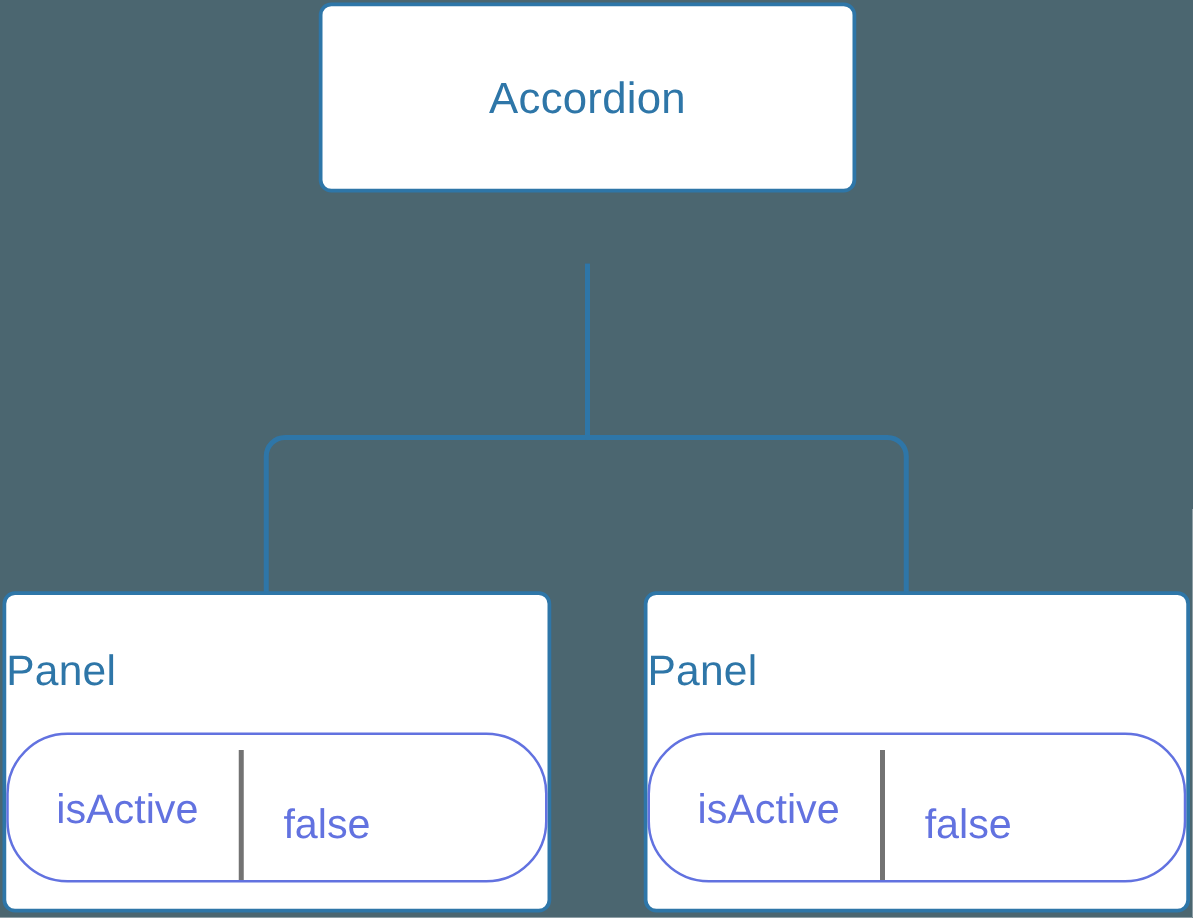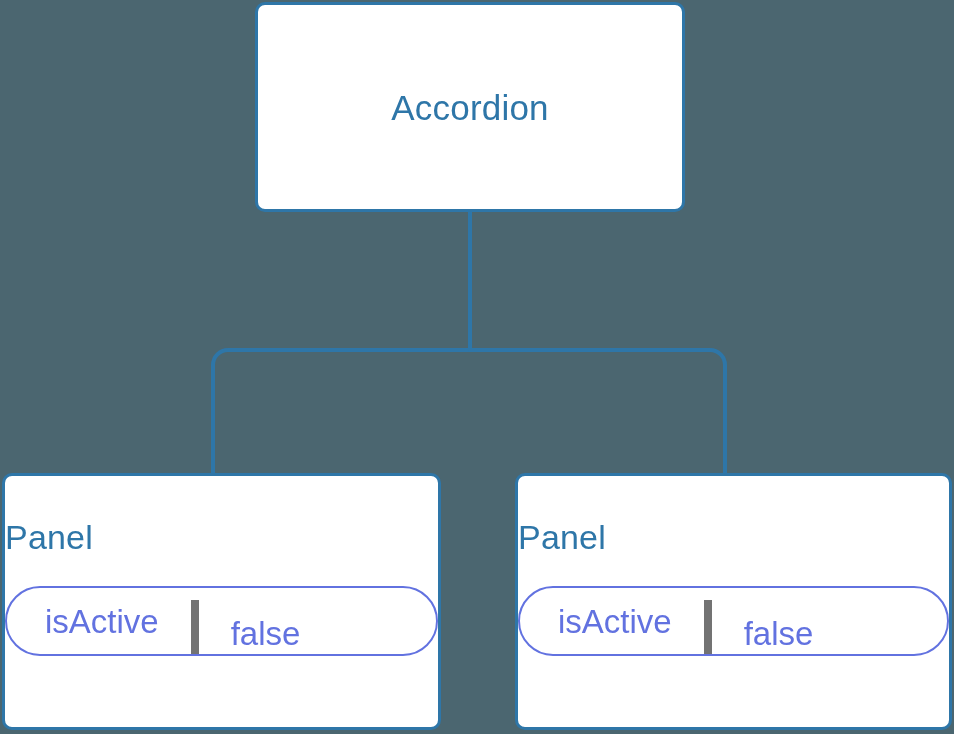--- a/index.html
+++ b/index.html
@@ -42,21 +42,21 @@
     display: flex;
     flex-direction: column;
     align-items: center;
   }
 
   
   #node-accordion {
     left: 255px;
     top: 2px;
     width: 430px;
-    height: 210px;
+    height: 152px;
     justify-content: center;
   }
 
   
   #node-panel-left {
     left: 2px;
     top: 473px;
     width: 439px;
     height: 257px;
   }
@@ -83,21 +83,21 @@
   .panel-inner {
     width: 100%;
     padding-top: 44px;
     display: flex;
     flex-direction: column;
   }
 
   
   .prop-pill {
     margin-top: 32px;
-    height: 70px;
+    height: 120px;
     display: flex;
     align-items: stretch;
     border: 2px solid #6272e0;
     border-radius: 49px;
     background: #ffffff;
     box-sizing: border-box;
     overflow: hidden;
   }
 
   .prop-cell {
@@ -110,21 +110,21 @@
     white-space: nowrap;
     box-sizing: border-box;
   }
 
   .prop-key {
     padding: 0 32px 0 38px;
   }
 
   .prop-value {
     padding: 12px 38px 0 32px;
-    border-left: 8px solid #737373;
+    border-left: 4px solid #737373;
     margin-top: 12px;
   }
 </style>
 </head>
 <body>
 
 <div id="diagram-root">
 
   <svg id="connector-layer" viewBox="0 0 954 734" width="954" height="734" fill="none">
     <path d="M 470 211 L 470 350 L 228 350 A 15 15 0 0 0 213 365 L 213 474" stroke="#2e76a8" stroke-width="4" fill="none" stroke-linecap="butt" stroke-linejoin="round"></path>

